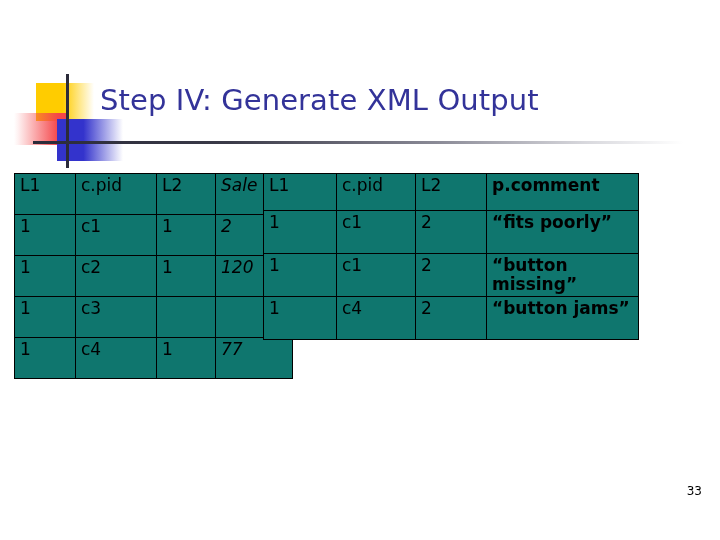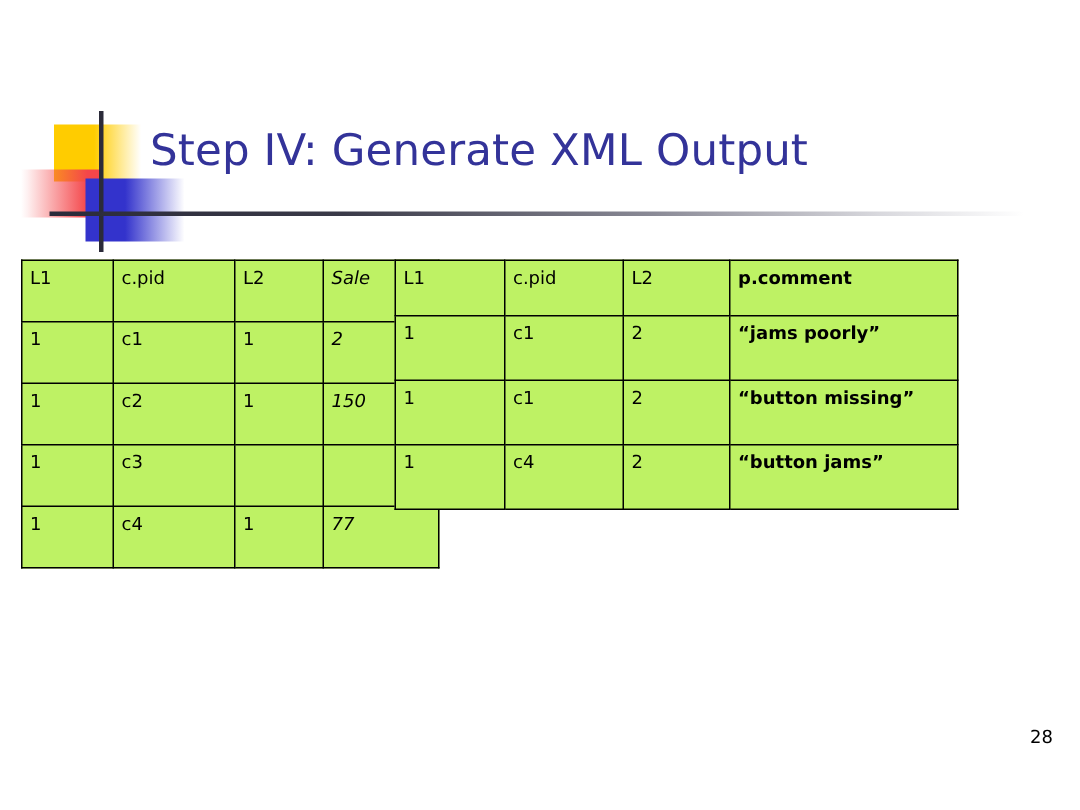--- a/index.html
+++ b/index.html
@@ -84,23 +84,23 @@
     font-size: 29px;
     line-height: 34px;
     letter-spacing: 0.1px;
     white-space: nowrap;
   }
 
   
   table.slide-table {
     position: absolute;
     border-collapse: collapse;
-    font-size: 12px;
+    font-size: 17px;
     color: #000000;
-    background: #bef264;
+    background: #0f766e;
     table-layout: fixed;
   }
   table.slide-table td {
     border: 1.6px solid #000000;
     padding: 2px 5px;
     vertical-align: top;
     line-height: 19px;
     word-wrap: break-word;
   }
 
@@ -164,21 +164,21 @@
       <tr>
         <td class="c0">1</td>
         <td class="c1">c1</td>
         <td class="c2">1</td>
         <td class="c3">2</td>
       </tr>
       <tr>
         <td class="c0">1</td>
         <td class="c1">c2</td>
         <td class="c2">1</td>
-        <td class="c3">150</td>
+        <td class="c3">120</td>
       </tr>
       <tr>
         <td class="c0">1</td>
         <td class="c1">c3</td>
         <td class="c2"></td>
         <td class="c3"></td>
       </tr>
       <tr>
         <td class="c0">1</td>
         <td class="c1">c4</td>
@@ -193,32 +193,32 @@
       <tr class="hdr">
         <td class="c0">L1</td>
         <td class="c1">c.pid</td>
         <td class="c2">L2</td>
         <td class="c3">p.comment</td>
       </tr>
       <tr>
         <td class="c0">1</td>
         <td class="c1">c1</td>
         <td class="c2">2</td>
-        <td class="c3">“jams poorly”</td>
+        <td class="c3">“fits poorly”</td>
       </tr>
       <tr>
         <td class="c0">1</td>
         <td class="c1">c1</td>
         <td class="c2">2</td>
         <td class="c3">“button missing”</td>
       </tr>
       <tr>
         <td class="c0">1</td>
         <td class="c1">c4</td>
         <td class="c2">2</td>
         <td class="c3">“button jams”</td>
       </tr>
     </tbody>
   </table>
 
-  <div id="page-number">28</div>
+  <div id="page-number">33</div>
 
 </div>
 
 </body></html>

